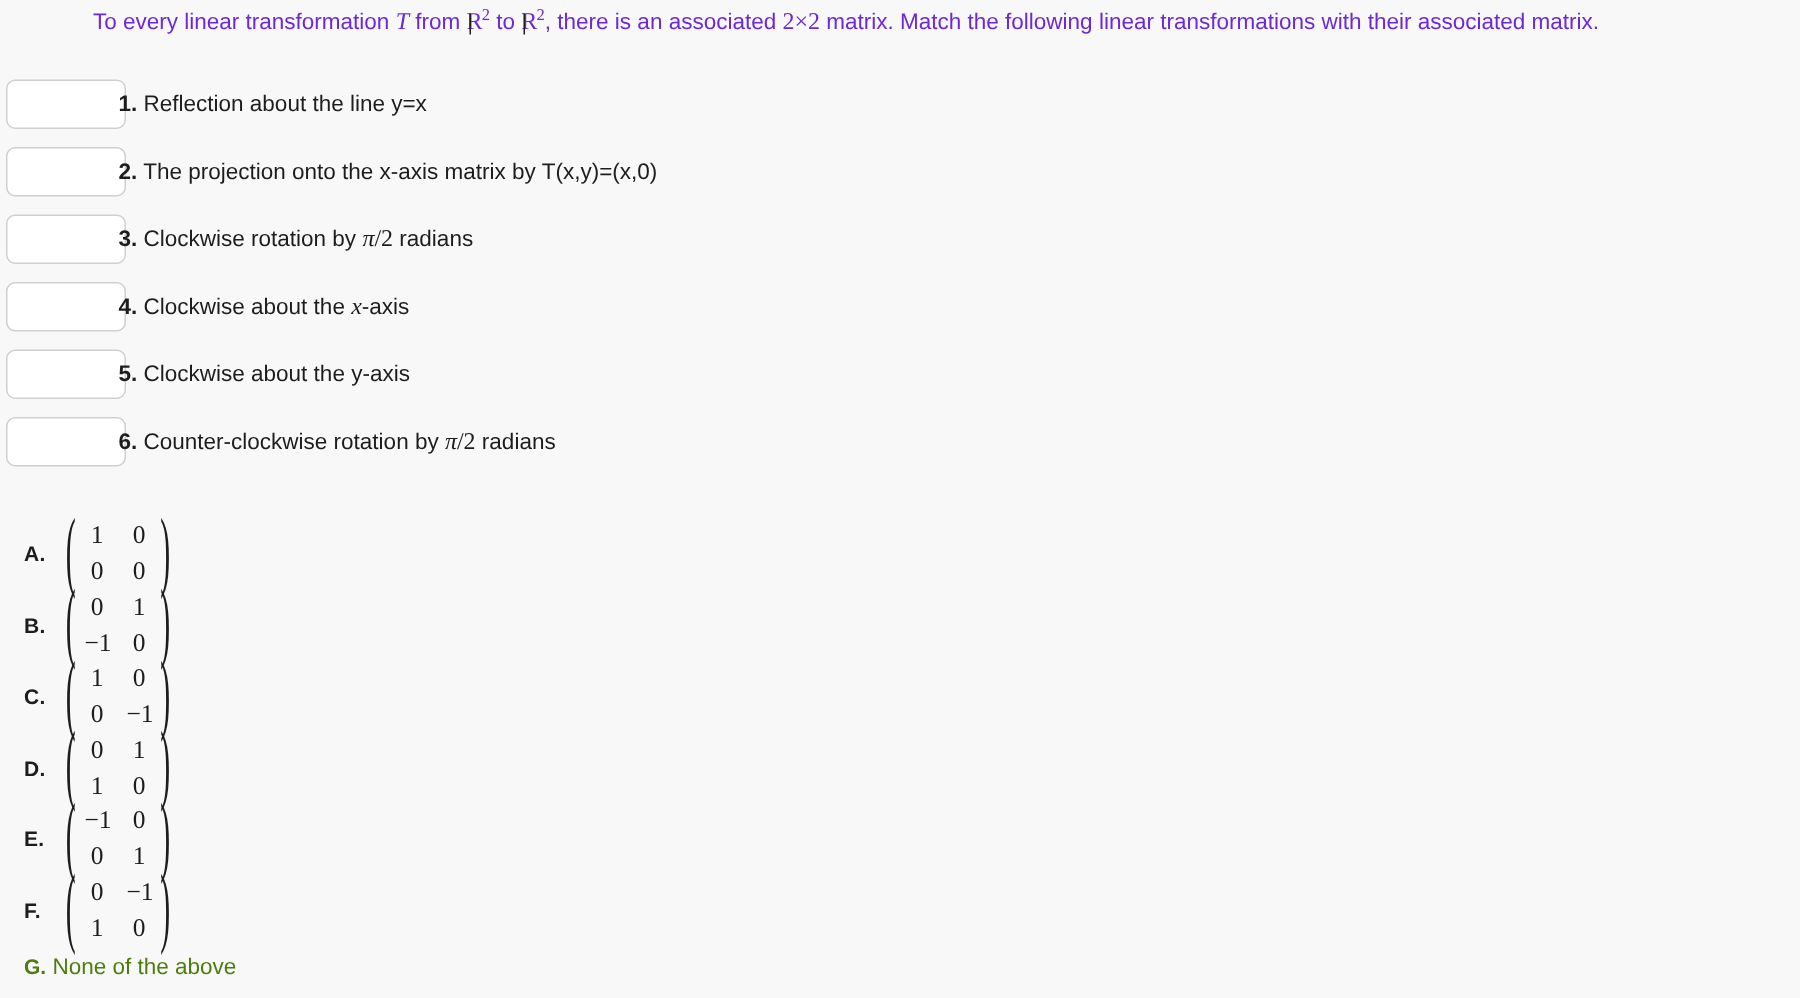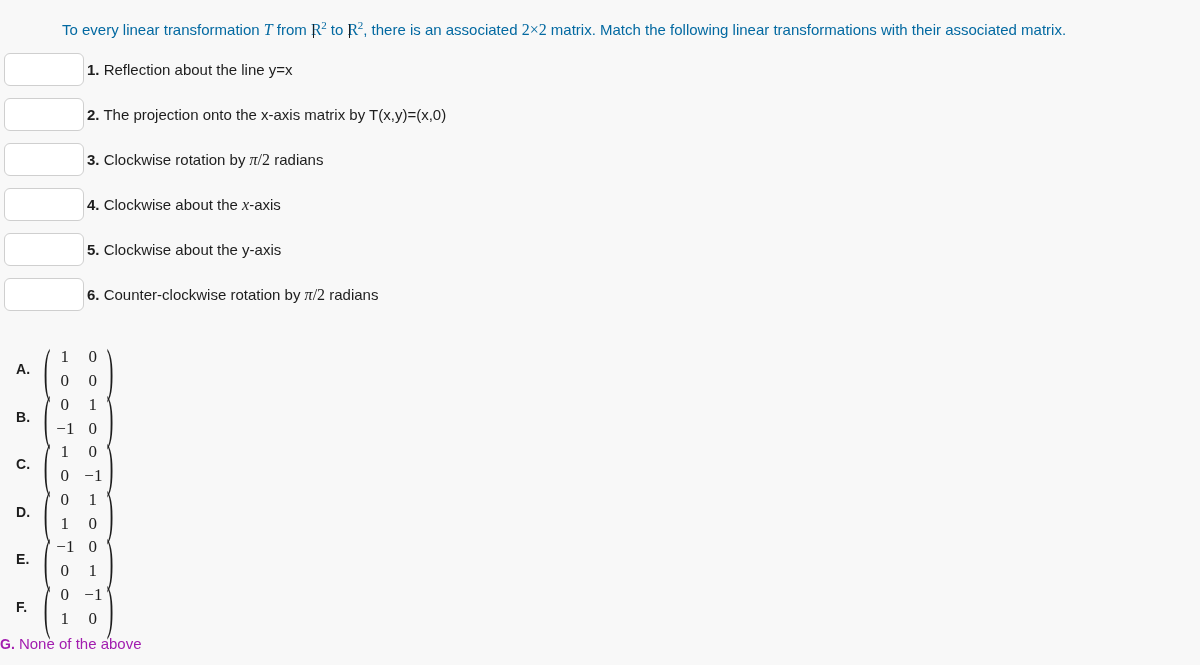--- a/index.html
+++ b/index.html
@@ -13,25 +13,25 @@
     font-family: "Liberation Sans", sans-serif;
     color: #1a1a1a;
     overflow: hidden;
     position: relative;
   }
 
   
   .prompt {
     position: absolute;
     left: 62px;
-    top: 20px;
+    top: 5px;
     right: 20px;
     font-size: 15px;
     line-height: 20px;
-    color: #0369a1;
+    color: #6d28d9;
     white-space: nowrap;
   }
   .mathit {
     font-family: "Liberation Serif", serif;
     font-style: italic;
     font-size: 16px;
   }
   .mathrm {
     font-family: "Liberation Serif", serif;
     font-size: 16px;
@@ -79,21 +79,21 @@
     border: 1px solid #cfcfcf;
     border-radius: 6px;
     outline: none;
     font-family: "Liberation Sans", sans-serif;
     font-size: 15px;
     color: #1d1d1d;
     padding: 0 8px;
   }
   .row-text {
     position: absolute;
-    left: 87px;
+    left: 79px;
     top: 10px;
     font-size: 15px;
     line-height: 20px;
     white-space: nowrap;
     color: #1d1d1d;
   }
   .row-num {
     font-weight: bold;
   }
 
@@ -143,25 +143,25 @@
     line-height: 24px;
     text-align: center;
     color: #1d1d1d;
   }
   .mgrid span {
     min-width: 17px;
     display: block;
   }
   .option-plain {
     position: absolute;
-    left: 0;
+    left: 16px;
     top: 634px;
     font-size: 15px;
     line-height: 20px;
-    color: #a21caf;
+    color: #4d7c0f;
     white-space: nowrap;
   }
   .option-plain b {
     font-weight: bold;
     font-size: 14px;
   }
 </style>
 </head>
 <body>
 

